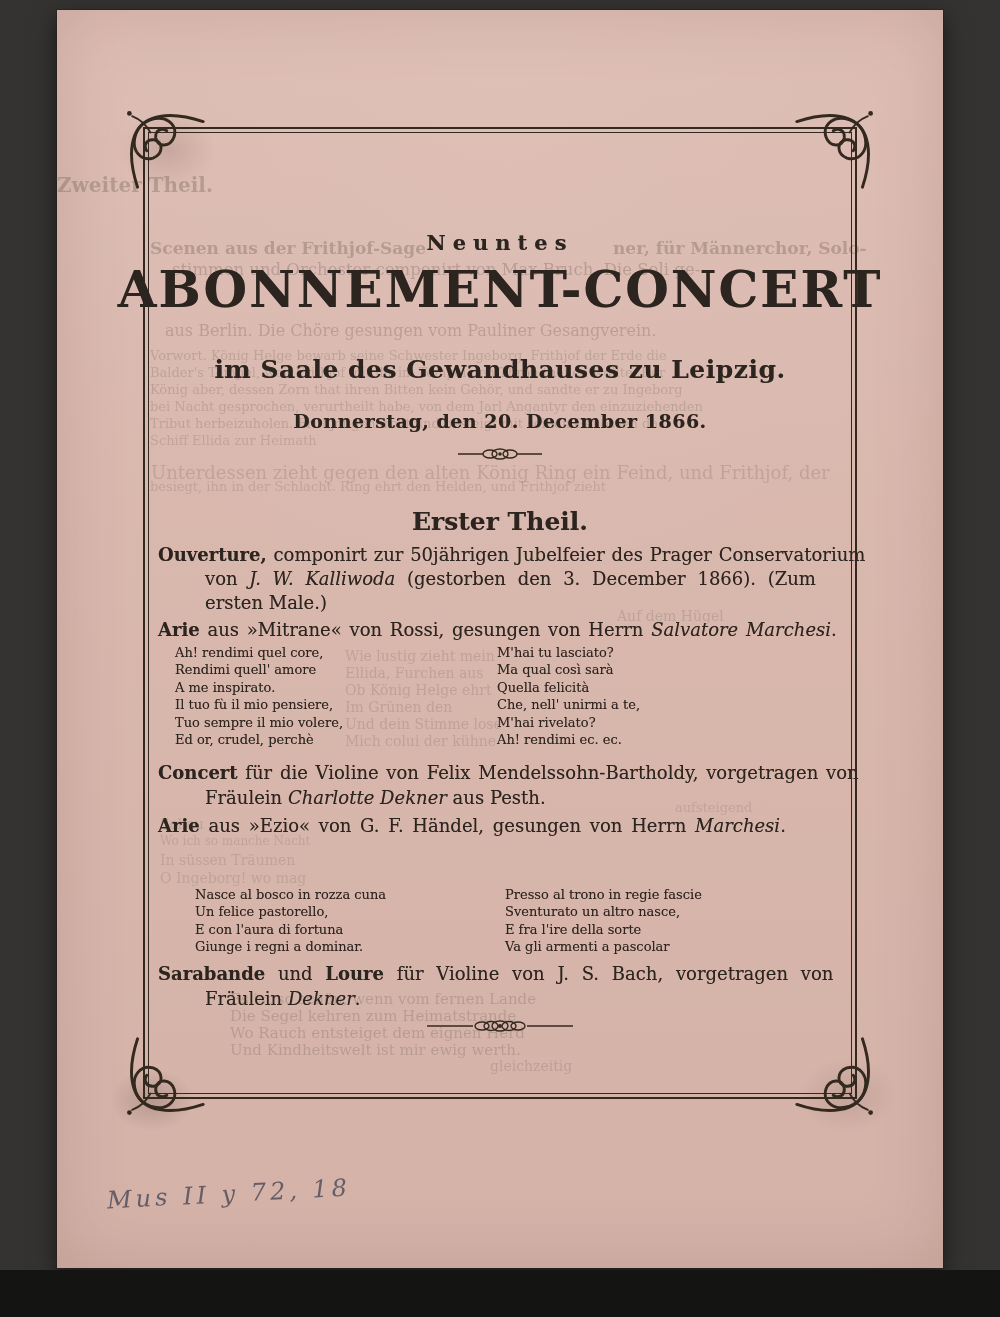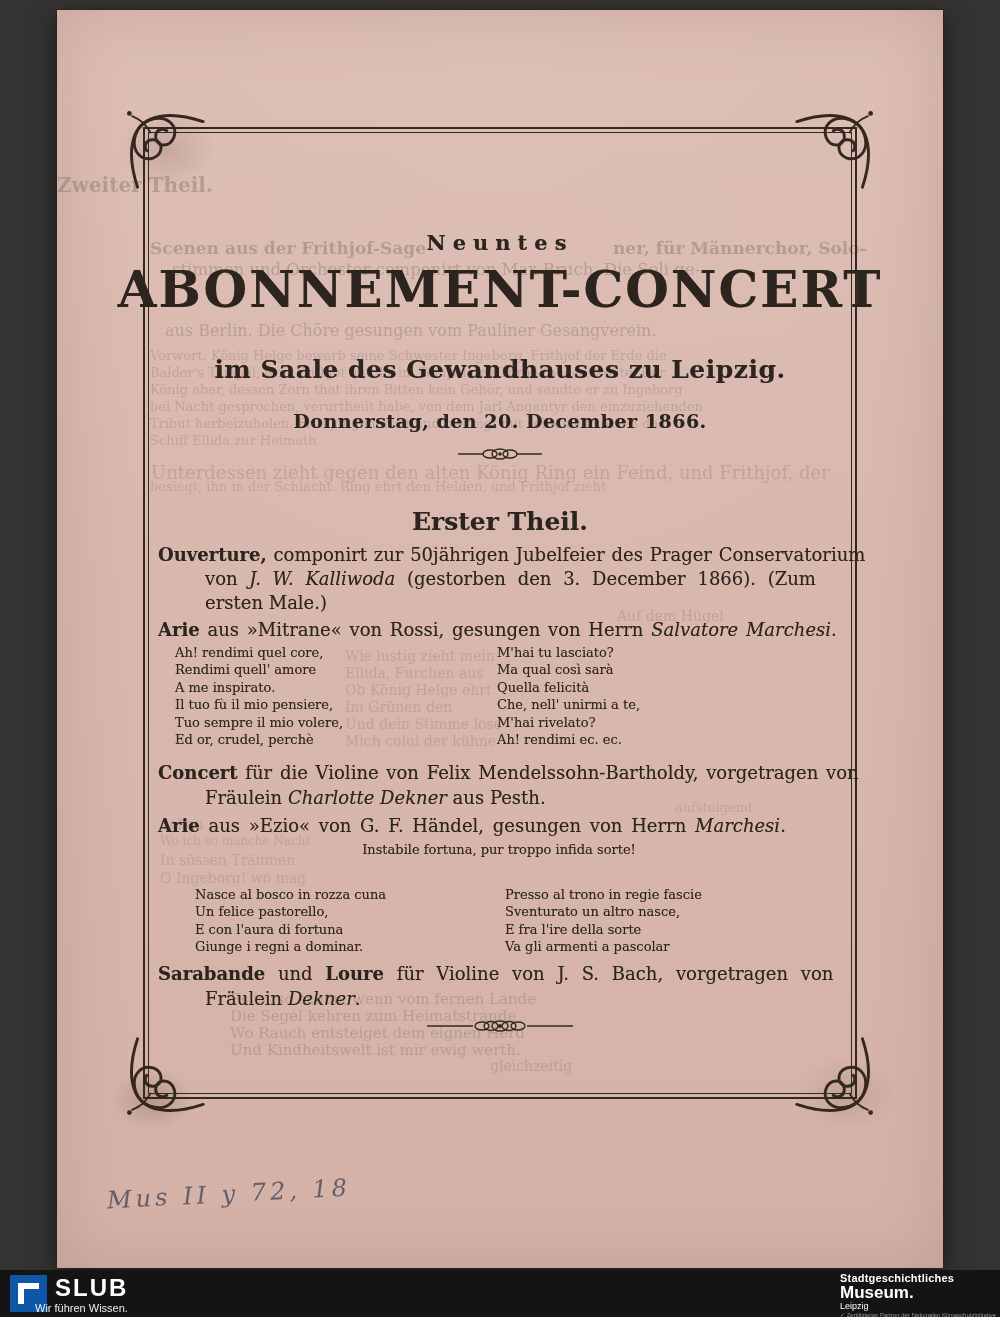--- a/index.html
+++ b/index.html
@@ -203,21 +203,20 @@
         <div class="t body-line indent" style="top:777px">
           <span>Fräulein </span><span class="it">Charlotte Dekner</span><span> aus Pesth.</span>
         </div>
       </div>
 
       <div class="t body-line" style="top:805px;word-spacing:3px">
         <span class="b">Arie</span><span> aus »Ezio« von G. F. Händel, gesungen von Herrn </span><span class="it">Marchesi</span><span>.</span>
       </div>
 
       <div style="position:absolute;left:101px;top:831px;width:682px;text-align:center">
-        <div class="ll">Instabile fortuna, pur troppo infida sorte!</div>
       </div>
 
       <div style="position:absolute;left:0;top:876px;width:100%">
         <div class="col" style="left:138px">
           <div class="ll">Nasce al bosco in rozza cuna</div>
           <div class="ll">Un felice pastorello,</div>
           <div class="ll">E con l'aura di fortuna</div>
           <div class="ll">Giunge i regni a dominar.</div>
         </div>
         <div class="col" style="left:448px">
@@ -247,28 +246,15 @@
           <ellipse cx="93" cy="8" rx="7" ry="4"></ellipse>
         </g>
         <circle cx="75" cy="8" r="2" fill="#33291f"></circle>
       </svg>
     </div>
 
     <div class="annotation">Mus II  y 72, 18</div>
   </div>
 
   <div class="footerbar">
-    <div class="slub">
-      <div class="slub-mark">
-        <div class="glyph"></div>
-      </div>
-      <div class="slub-word">SLUB</div>
-      <div class="slub-tag">Wir führen Wissen.</div>
-    </div>
-    <div class="museum">
-      <div class="mu1">Stadtgeschichtliches</div>
-      <div class="mu2">Museum.</div>
-      <div class="mu3">Leipzig</div>
-      <div class="mu4">✓ Zertifizierter Partner der Nationalen Klimaschutzinitiative</div>
-    </div>
   </div>
 
 </div>
 
 </body></html>

